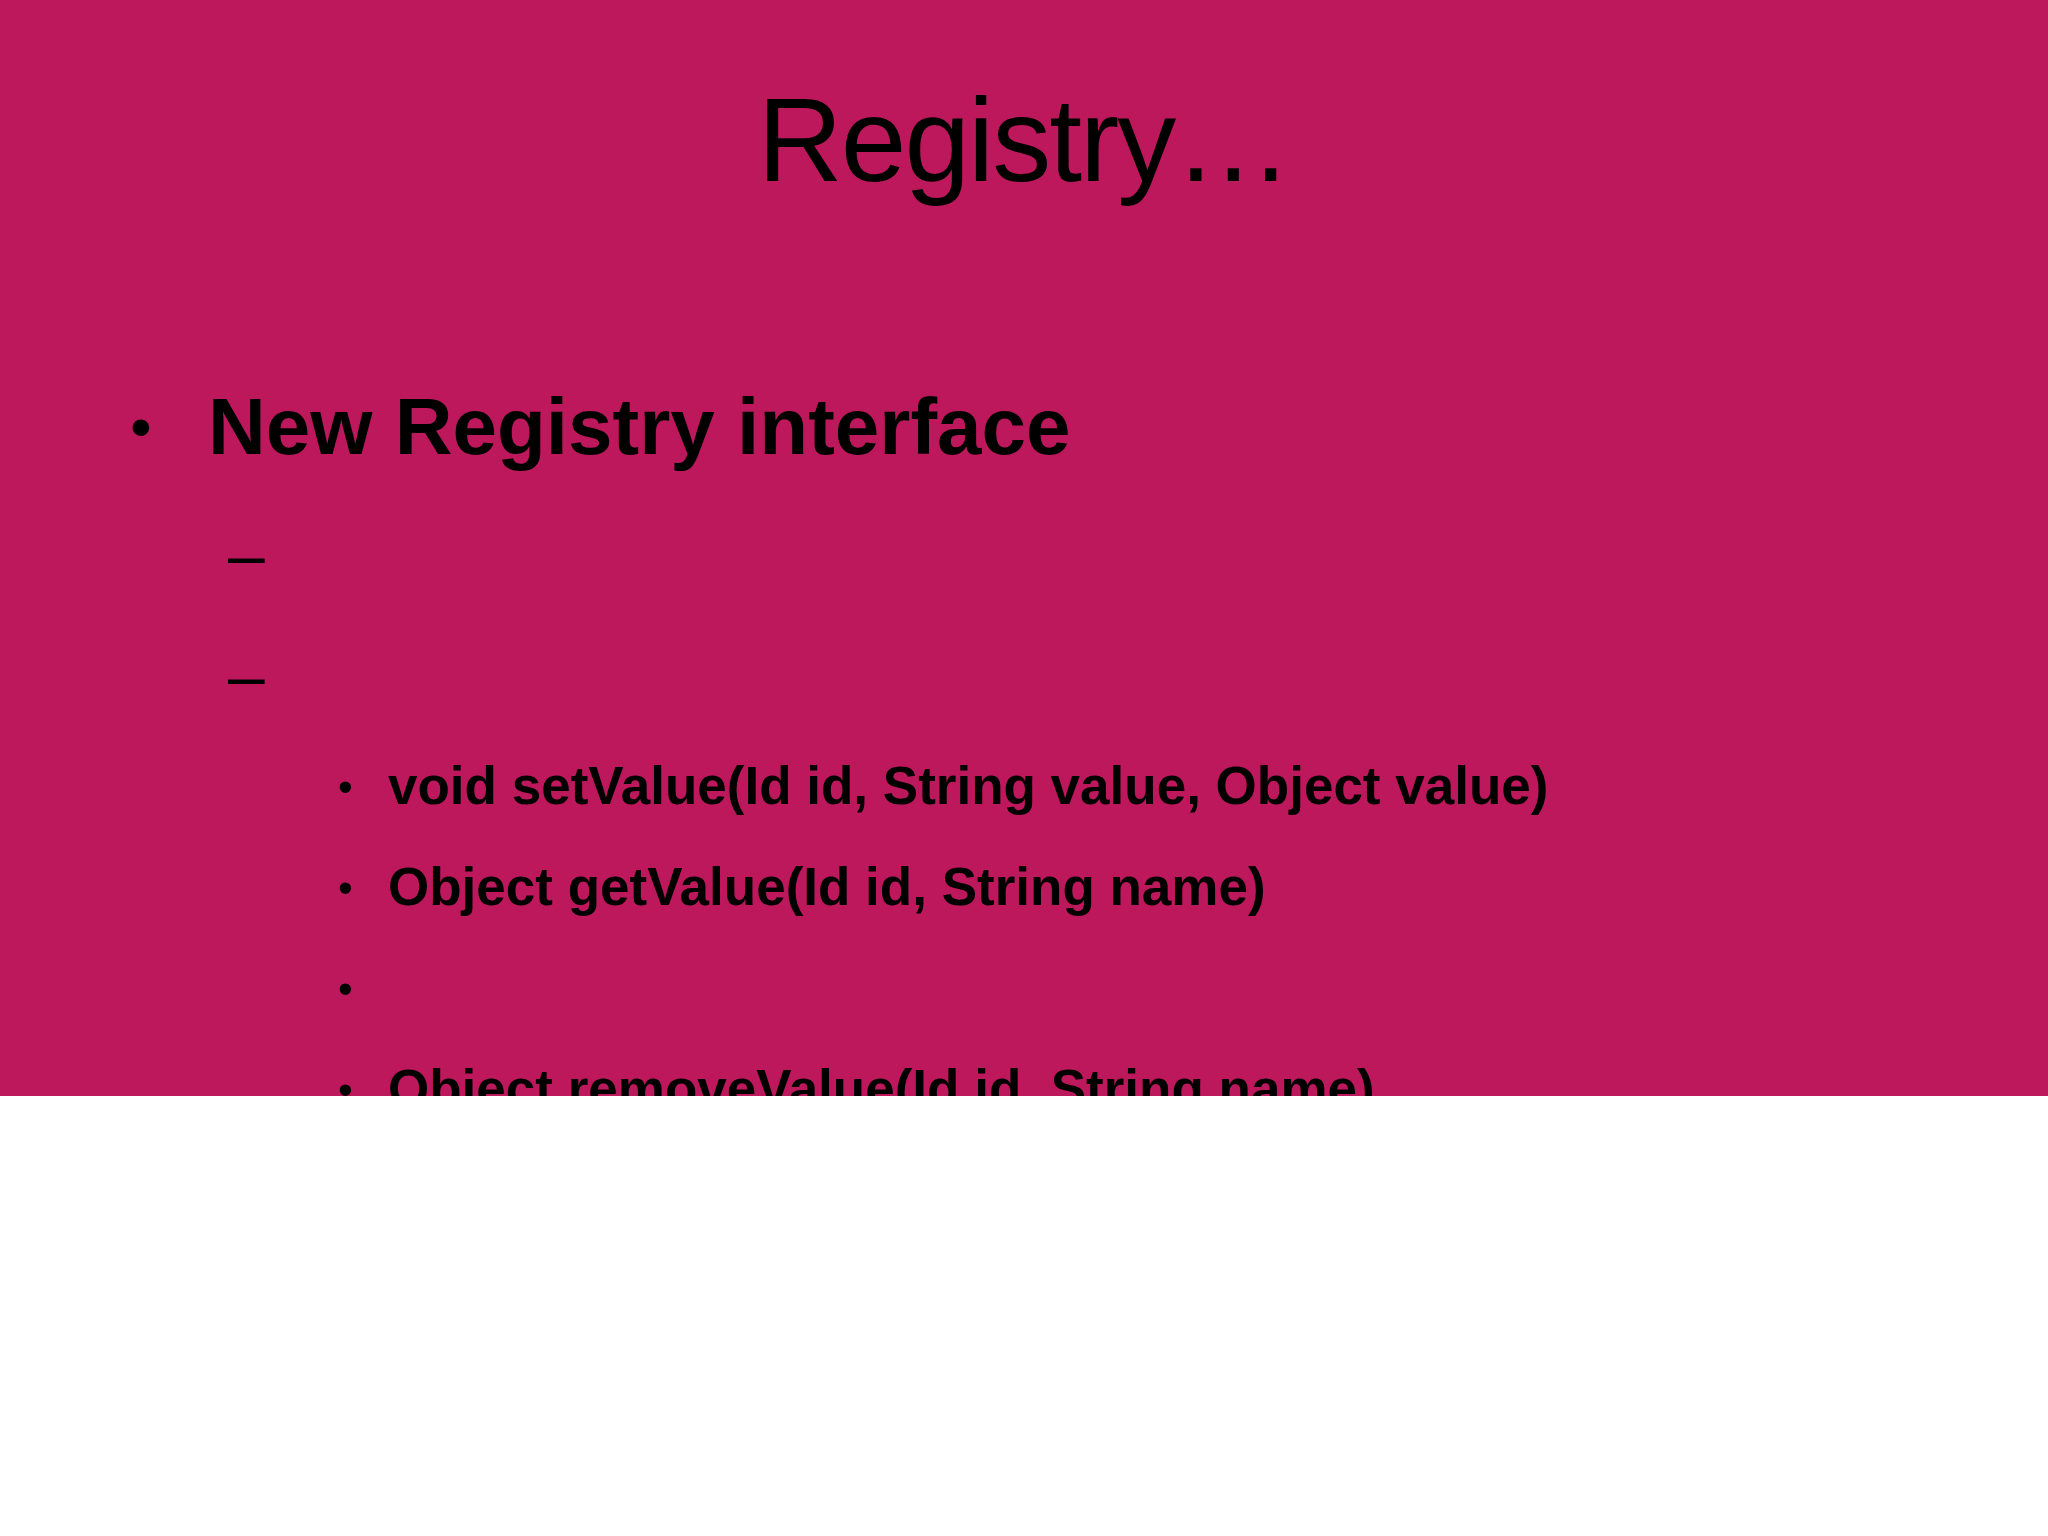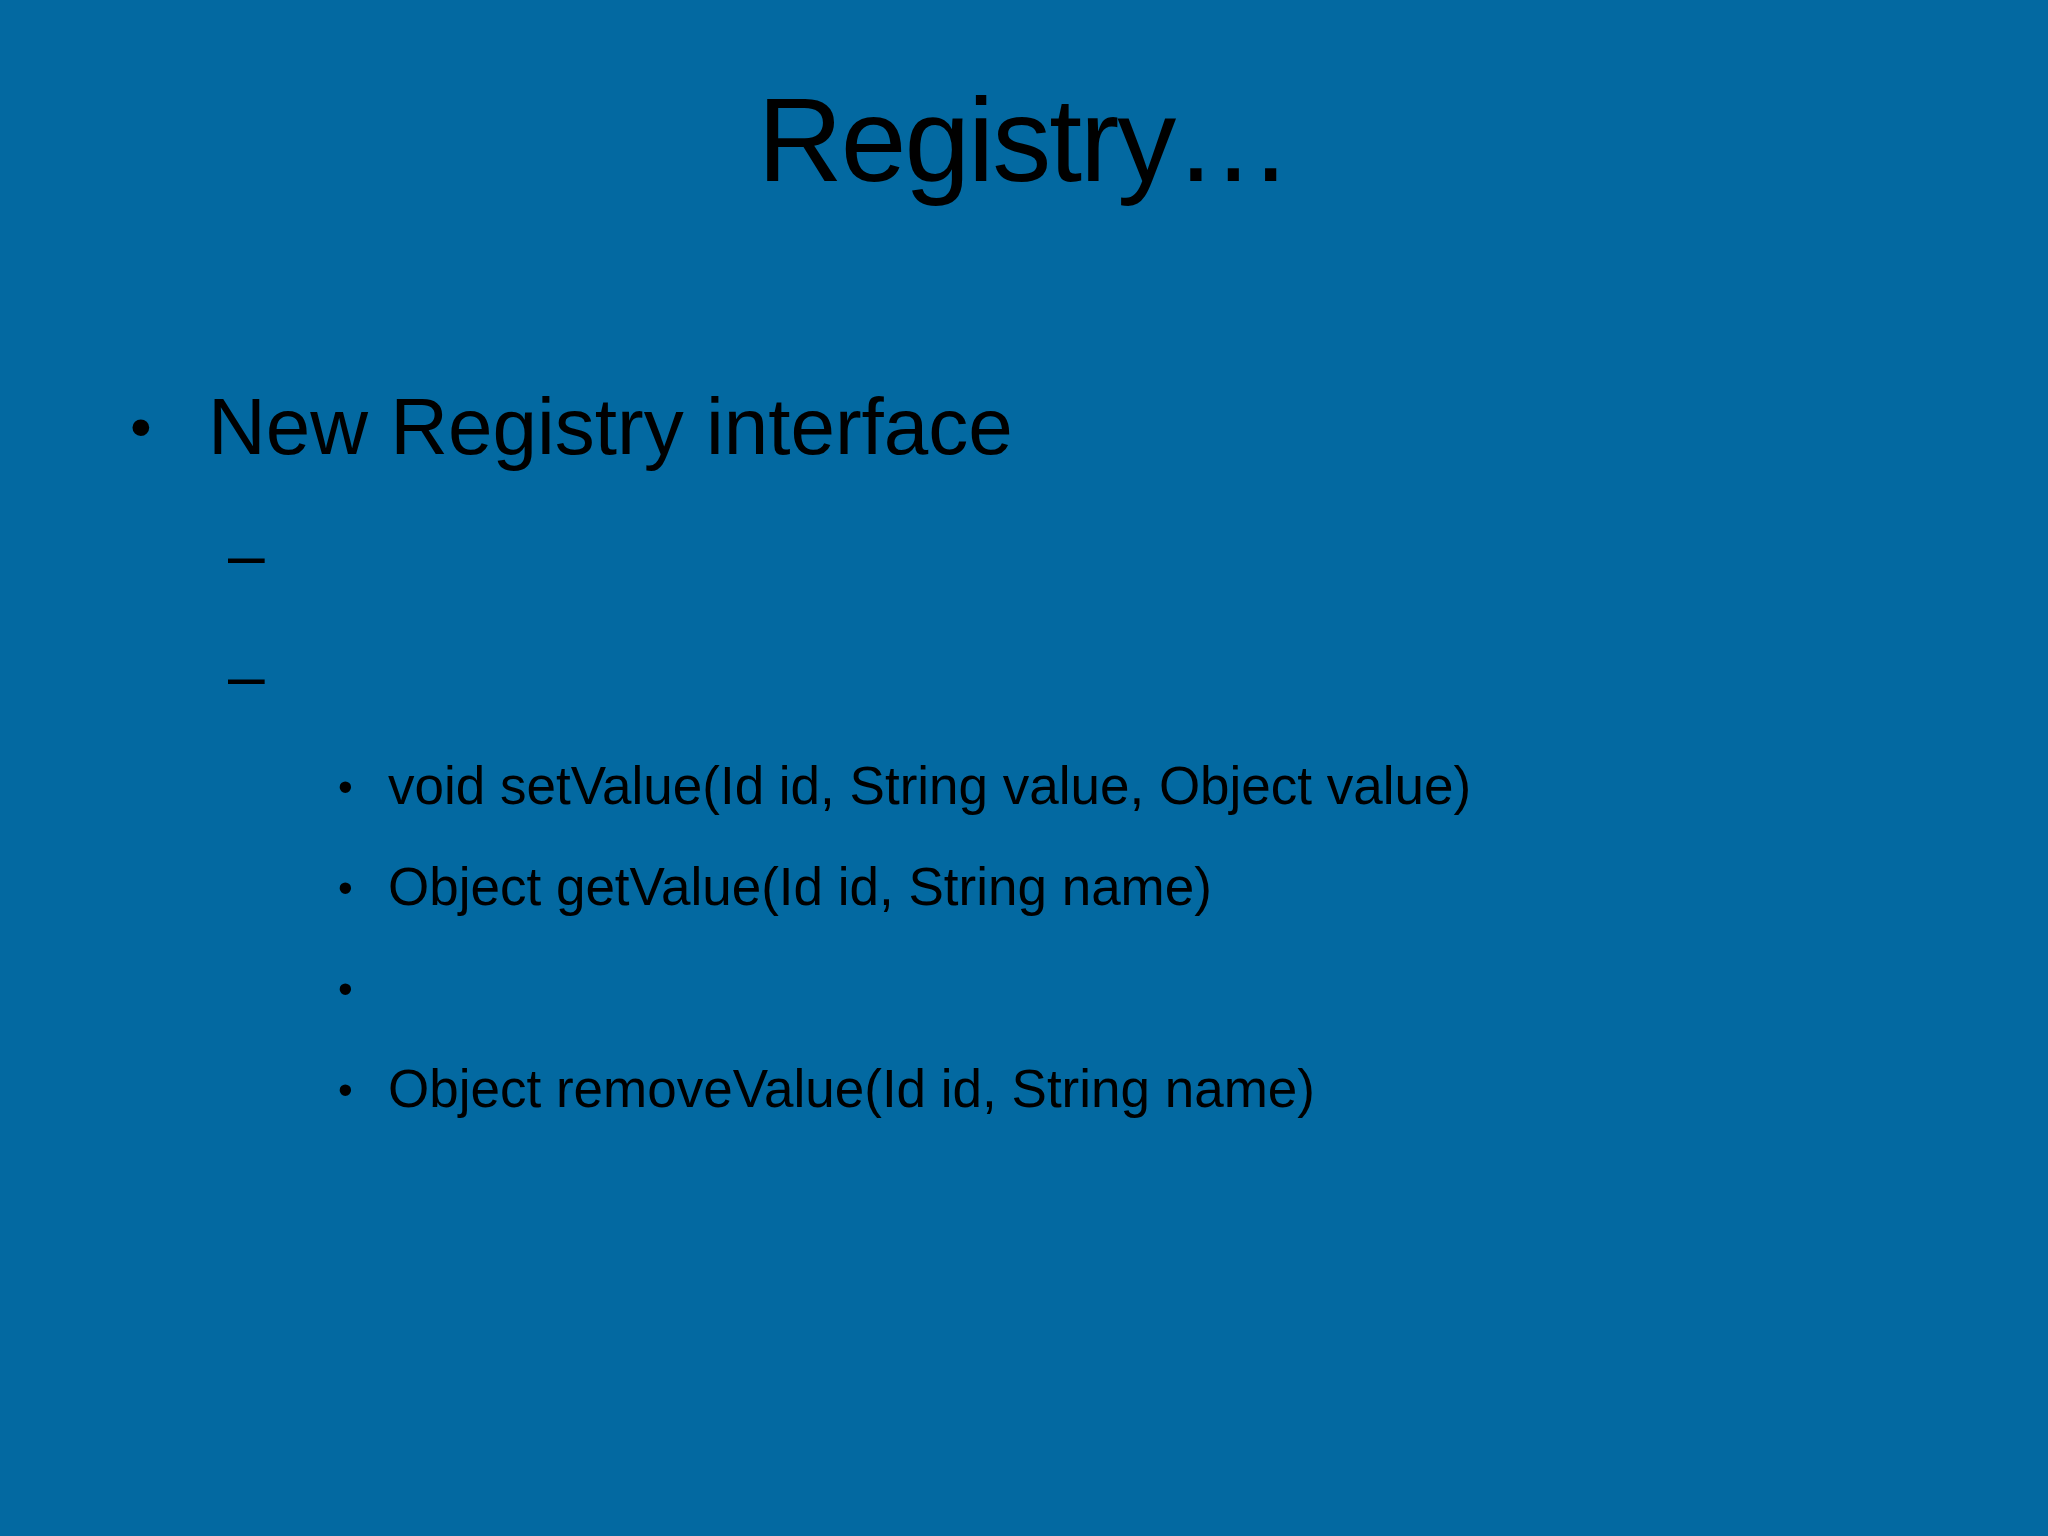--- a/index.html
+++ b/index.html
@@ -3,22 +3,22 @@
 <meta charset="utf-8">
 <style>
   html, body {
     margin: 0;
     padding: 0;
     background: #ffffff;
   }
   .slide {
     position: relative;
     width: 2048px;
-    height: 1536px;
-    background: #0369a1;
+    height: 1096px;
+    background: #be185d;
     color: #000000;
     font-family: "Liberation Sans", sans-serif;
     overflow: hidden;
   }
   .title {
     margin: 70px 0 0 0;
     font-size: 118px;
     font-weight: 400;
     line-height: 1.2;
     text-align: center;
@@ -32,20 +32,21 @@
     display: flex;
     align-items: flex-start;
   }
   .marker {
     flex: 0 0 auto;
     text-align: left;
   }
   .text .line {
     display: block;
     white-space: nowrap;
+    font-weight: bold;
   }
   
   .l1 {
     font-size: 80px;
     line-height: 1.25;
   }
   .l1 .marker {
     width: 78px;
     font-size: 62px;
     line-height: 100px;

